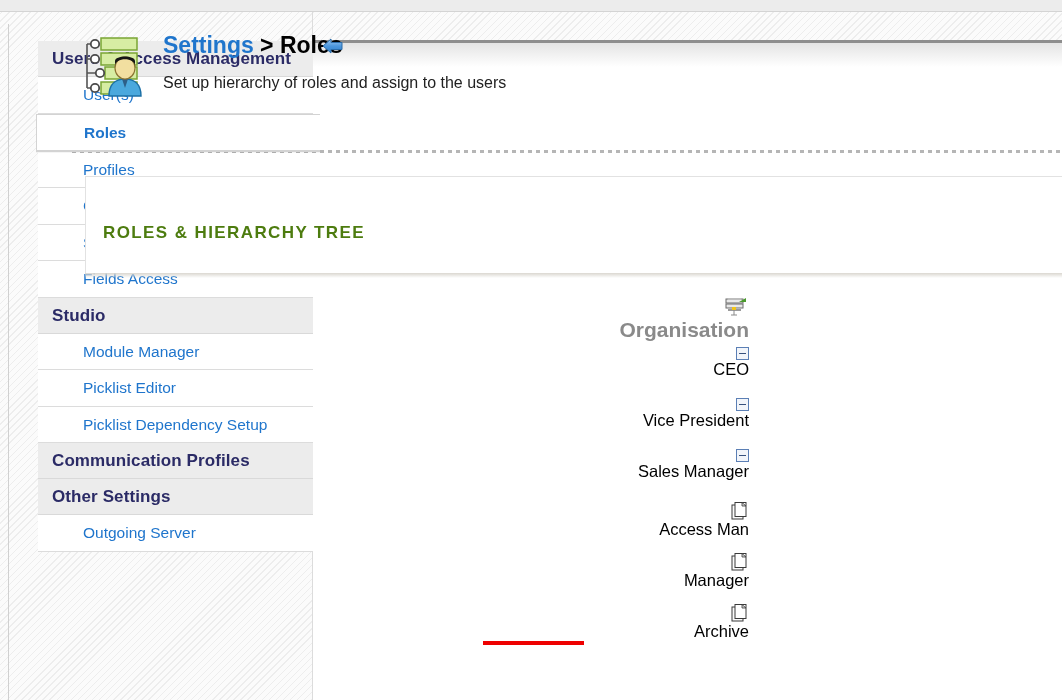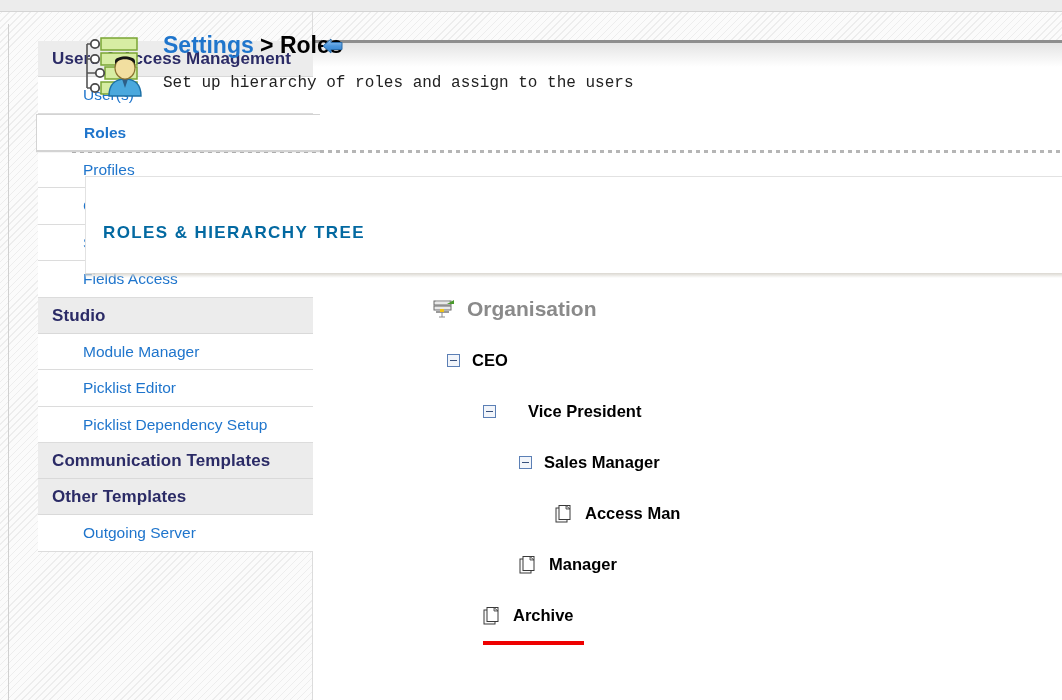--- a/index.html
+++ b/index.html
@@ -166,21 +166,20 @@
   }
   .header-title .crumb {
     color: #1f75cc;
     text-align: center;
   }
   .header-subtitle {
     margin-top: 14px;
     font-size: 16px;
     color: #222222;
     white-space: nowrap;
-    font-family: Liberation Mono, monospace;
   }
 
   .dashed-sep {
     position: absolute;
     left: 72px;
     top: 150px;
     width: 990px;
     height: 3px;
     background-image: repeating-linear-gradient(
       to right,
@@ -200,21 +199,21 @@
     border: 1px solid #e2e2e2;
     border-bottom: none;
     box-sizing: border-box;
   }
   .roles-box-title {
     position: absolute;
     left: 17px;
     top: 46px;
     font-size: 17px;
     font-weight: bold;
-    color: #0369a1;
+    color: #4d7c0f;
     letter-spacing: 1.4px;
   }
   .roles-box-shadow {
     position: absolute;
     left: 85px;
     top: 273px;
     width: 980px;
     height: 5px;
     background: linear-gradient(to bottom, #dad7d0 0%, rgba(250,250,248,0) 100%);
   }
@@ -222,28 +221,29 @@
   
   .tree {
     position: absolute;
     left: 0;
     top: 296px;
     width: 749px;
   }
   .tree-node {
     position: relative;
     display: flex;
-    align-items: center;
+    align-items: flex-end;
     height: 26px;
     margin-bottom: 25px;
     white-space: nowrap;
+    flex-direction: column;
   }
   .tree-node .node-label {
     font-size: 16.5px;
-    font-weight: bold;
+    font-weight: normal;
     color: #000000;
     margin-left: 12px;
   }
   .tree-node.root .node-label {
     font-size: 21px;
     color: #8a8a8a;
     font-weight: bold;
     margin-left: 10px;
   }
 
@@ -287,21 +287,21 @@
     position: absolute;
     left: 483px;
     top: 641px;
     width: 101px;
     height: 4px;
     background: #ee0000;
   }
 
   .indent-0 { margin-left: 433px; }
   .indent-1 { margin-left: 447px; }
-  .indent-2 { margin-left: 483px; gap: 20px; }
+  .indent-2 { margin-left: 483px; }
   .indent-3 { margin-left: 519px; }
   .indent-4 { margin-left: 555px; }
   .indent-nc { margin-left: 519px; }
   .indent-ar { margin-left: 483px; }
 </style>
 </head>
 <body>
 
 <div id="page" class="hatch">
 
@@ -318,23 +318,23 @@
       <div class="menu-item">Profiles</div>
       <div class="menu-item">Groups</div>
       <div class="menu-item">Sharing Access</div>
       <div class="menu-item">Fields Access</div>
 
       <div class="menu-group">Studio</div>
       <div class="menu-item">Module Manager</div>
       <div class="menu-item">Picklist Editor</div>
       <div class="menu-item">Picklist Dependency Setup</div>
 
-      <div class="menu-group">Communication Templates</div>
-
-      <div class="menu-group">Other Templates</div>
+      <div class="menu-group">Communication Profiles</div>
+
+      <div class="menu-group">Other Settings</div>
       <div class="menu-item">Outgoing Server</div>
 
     </div>
   </div>
 
   <div class="collapse-arrow">
     <svg viewBox="0 0 22 20" width="22" height="20">
       <defs>
         <linearGradient id="ag" x1="0" y1="0" x2="0" y2="1">
           <stop offset="0%" stop-color="#a8cdf0"></stop>

